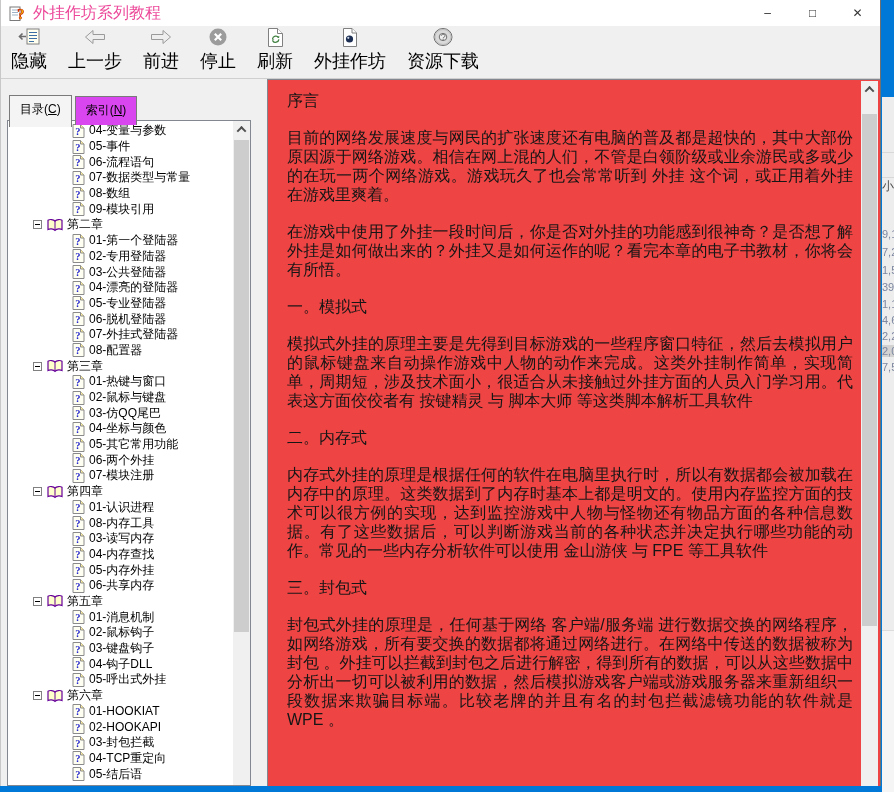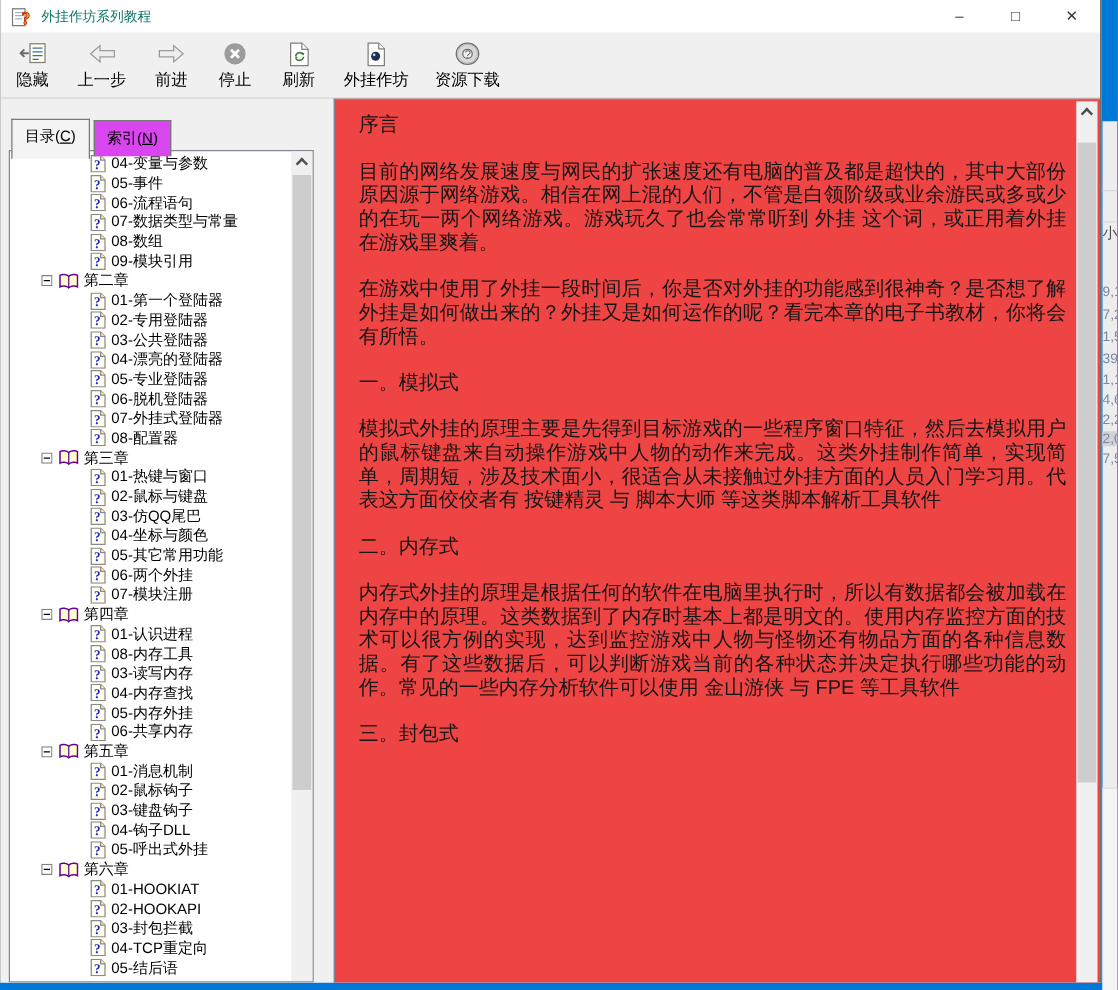--- a/index.html
+++ b/index.html
@@ -6,32 +6,32 @@
   html,body { width:894px; height:792px; overflow:hidden; }
   body { font-family:"Liberation Sans","DejaVu Sans",sans-serif; background:#0078d7; position:relative; }
 
   .window { position:absolute; left:0; top:6; width:881px; height:786px; background:#ffffff;
             border-right:1px solid #707070; border-left:1px solid #c8c8c8; }
 
   
   .titlebar { position:absolute; left:0; top:0; right:0; height:26px; background:#ffffff;
               display:flex; align-items:center; padding-left:8px; }
   .app-icon { width:18px; height:17px; margin-right:6px; position:relative; flex:0 0 auto; }
-  .app-title { font-size:11px; color:#0f766e; }
+  .app-title { font-size:16px; color:#ec4899; }
   .win-controls { position:absolute; right:0; top:0; height:26px; display:flex; }
   .win-btn { width:45px; height:26px; border:none; background:transparent; font-size:12px;
              color:#333; display:flex; align-items:center; justify-content:center; cursor:default; }
 
   
   .toolbar { position:absolute; left:0; top:26px; right:0; height:53px; background:#f0f0f0;
              border-bottom:1px solid #cfcfcf; display:flex; align-items:flex-end; padding:0 0 4px 6px; }
   .tb-btn { display:flex; flex-direction:column; align-items:center; justify-content:flex-end;
             margin-right:13px; min-width:38px; padding:1px 4px; }
   .tb-icon { height:22px; display:flex; align-items:center; justify-content:center; margin-bottom:1px; }
-  .tb-label { font-size:13px; color:#000; white-space:nowrap; }
+  .tb-label { font-size:18px; color:#000; white-space:nowrap; }
 
   
   .sidebar { position:absolute; left:0; top:79px; width:266px; bottom:0; background:#f0f0f0; }
   .tabbar { position:absolute; left:8px; top:16px; display:flex; align-items:flex-end; z-index:2; }
   .tab { font-size:12px; color:#000; border:1px solid #7a7a7a; border-bottom:none;
          background:#d946ef; padding:5px 10px 6px; }
   .tab.active { background:#f4f4f4; padding-bottom:9px; margin-bottom:-2px; position:relative; }
   .tab.inactive { margin-left:3px; }
   .treebox { position:absolute; left:6px; top:41px; width:244px; bottom:0; background:#ffffff;
              border:1px solid #828790; overflow:hidden; }
@@ -683,20 +683,21 @@
     <div class="doc">
       <div class="h">序言</div>
       <div id="doc-blocks">
           <div class="p">目前的网络发展速度与网民的扩张速度还有电脑的普及都是超快的，其中大部份原因源于网络游戏。相信在网上混的人们，不管是白领阶级或业余游民或多或少的在玩一两个网络游戏。游戏玩久了也会常常听到 外挂 这个词，或正用着外挂在游戏里爽着。</div>
           <div class="p">在游戏中使用了外挂一段时间后，你是否对外挂的功能感到很神奇？是否想了解外挂是如何做出来的？外挂又是如何运作的呢？看完本章的电子书教材，你将会有所悟。</div>
           <div class="h">一。模拟式</div>
           <div class="p">模拟式外挂的原理主要是先得到目标游戏的一些程序窗口特征，然后去模拟用户的鼠标键盘来自动操作游戏中人物的动作来完成。这类外挂制作简单，实现简单，周期短，涉及技术面小，很适合从未接触过外挂方面的人员入门学习用。代表这方面佼佼者有 按键精灵 与 脚本大师 等这类脚本解析工具软件</div>
           <div class="h">二。内存式</div>
           <div class="p">内存式外挂的原理是根据任何的软件在电脑里执行时，所以有数据都会被加载在内存中的原理。这类数据到了内存时基本上都是明文的。使用内存监控方面的技术可以很方例的实现，达到监控游戏中人物与怪物还有物品方面的各种信息数据。有了这些数据后，可以判断游戏当前的各种状态并决定执行哪些功能的动作。常见的一些内存分析软件可以使用 金山游侠 与 FPE 等工具软件</div>
           <div class="h">三。封包式</div>
+          <div class="p">封包式外挂的原理是，任何基于网络 客户端/服务端 进行数据交换的网络程序，如网络游戏，所有要交换的数据都将通过网络进行。在网络中传送的数据被称为 封包 。外挂可以拦截到封包之后进行解密，得到所有的数据，可以从这些数据中分析出一切可以被利用的数据，然后模拟游戏客户端或游戏服务器来重新组织一段数据来欺骗目标端。比较老牌的并且有名的封包拦截滤镜功能的软件就是 WPE 。</div>
         </div>
     </div>
     <div class="vscroll vs-content">
       <div class="vs-arrow">
           <span class="chev-up"></span>
         </div>
       <div class="vs-thumb" style="top:33px; height:512px;"></div>
     </div>
   </div>
 

